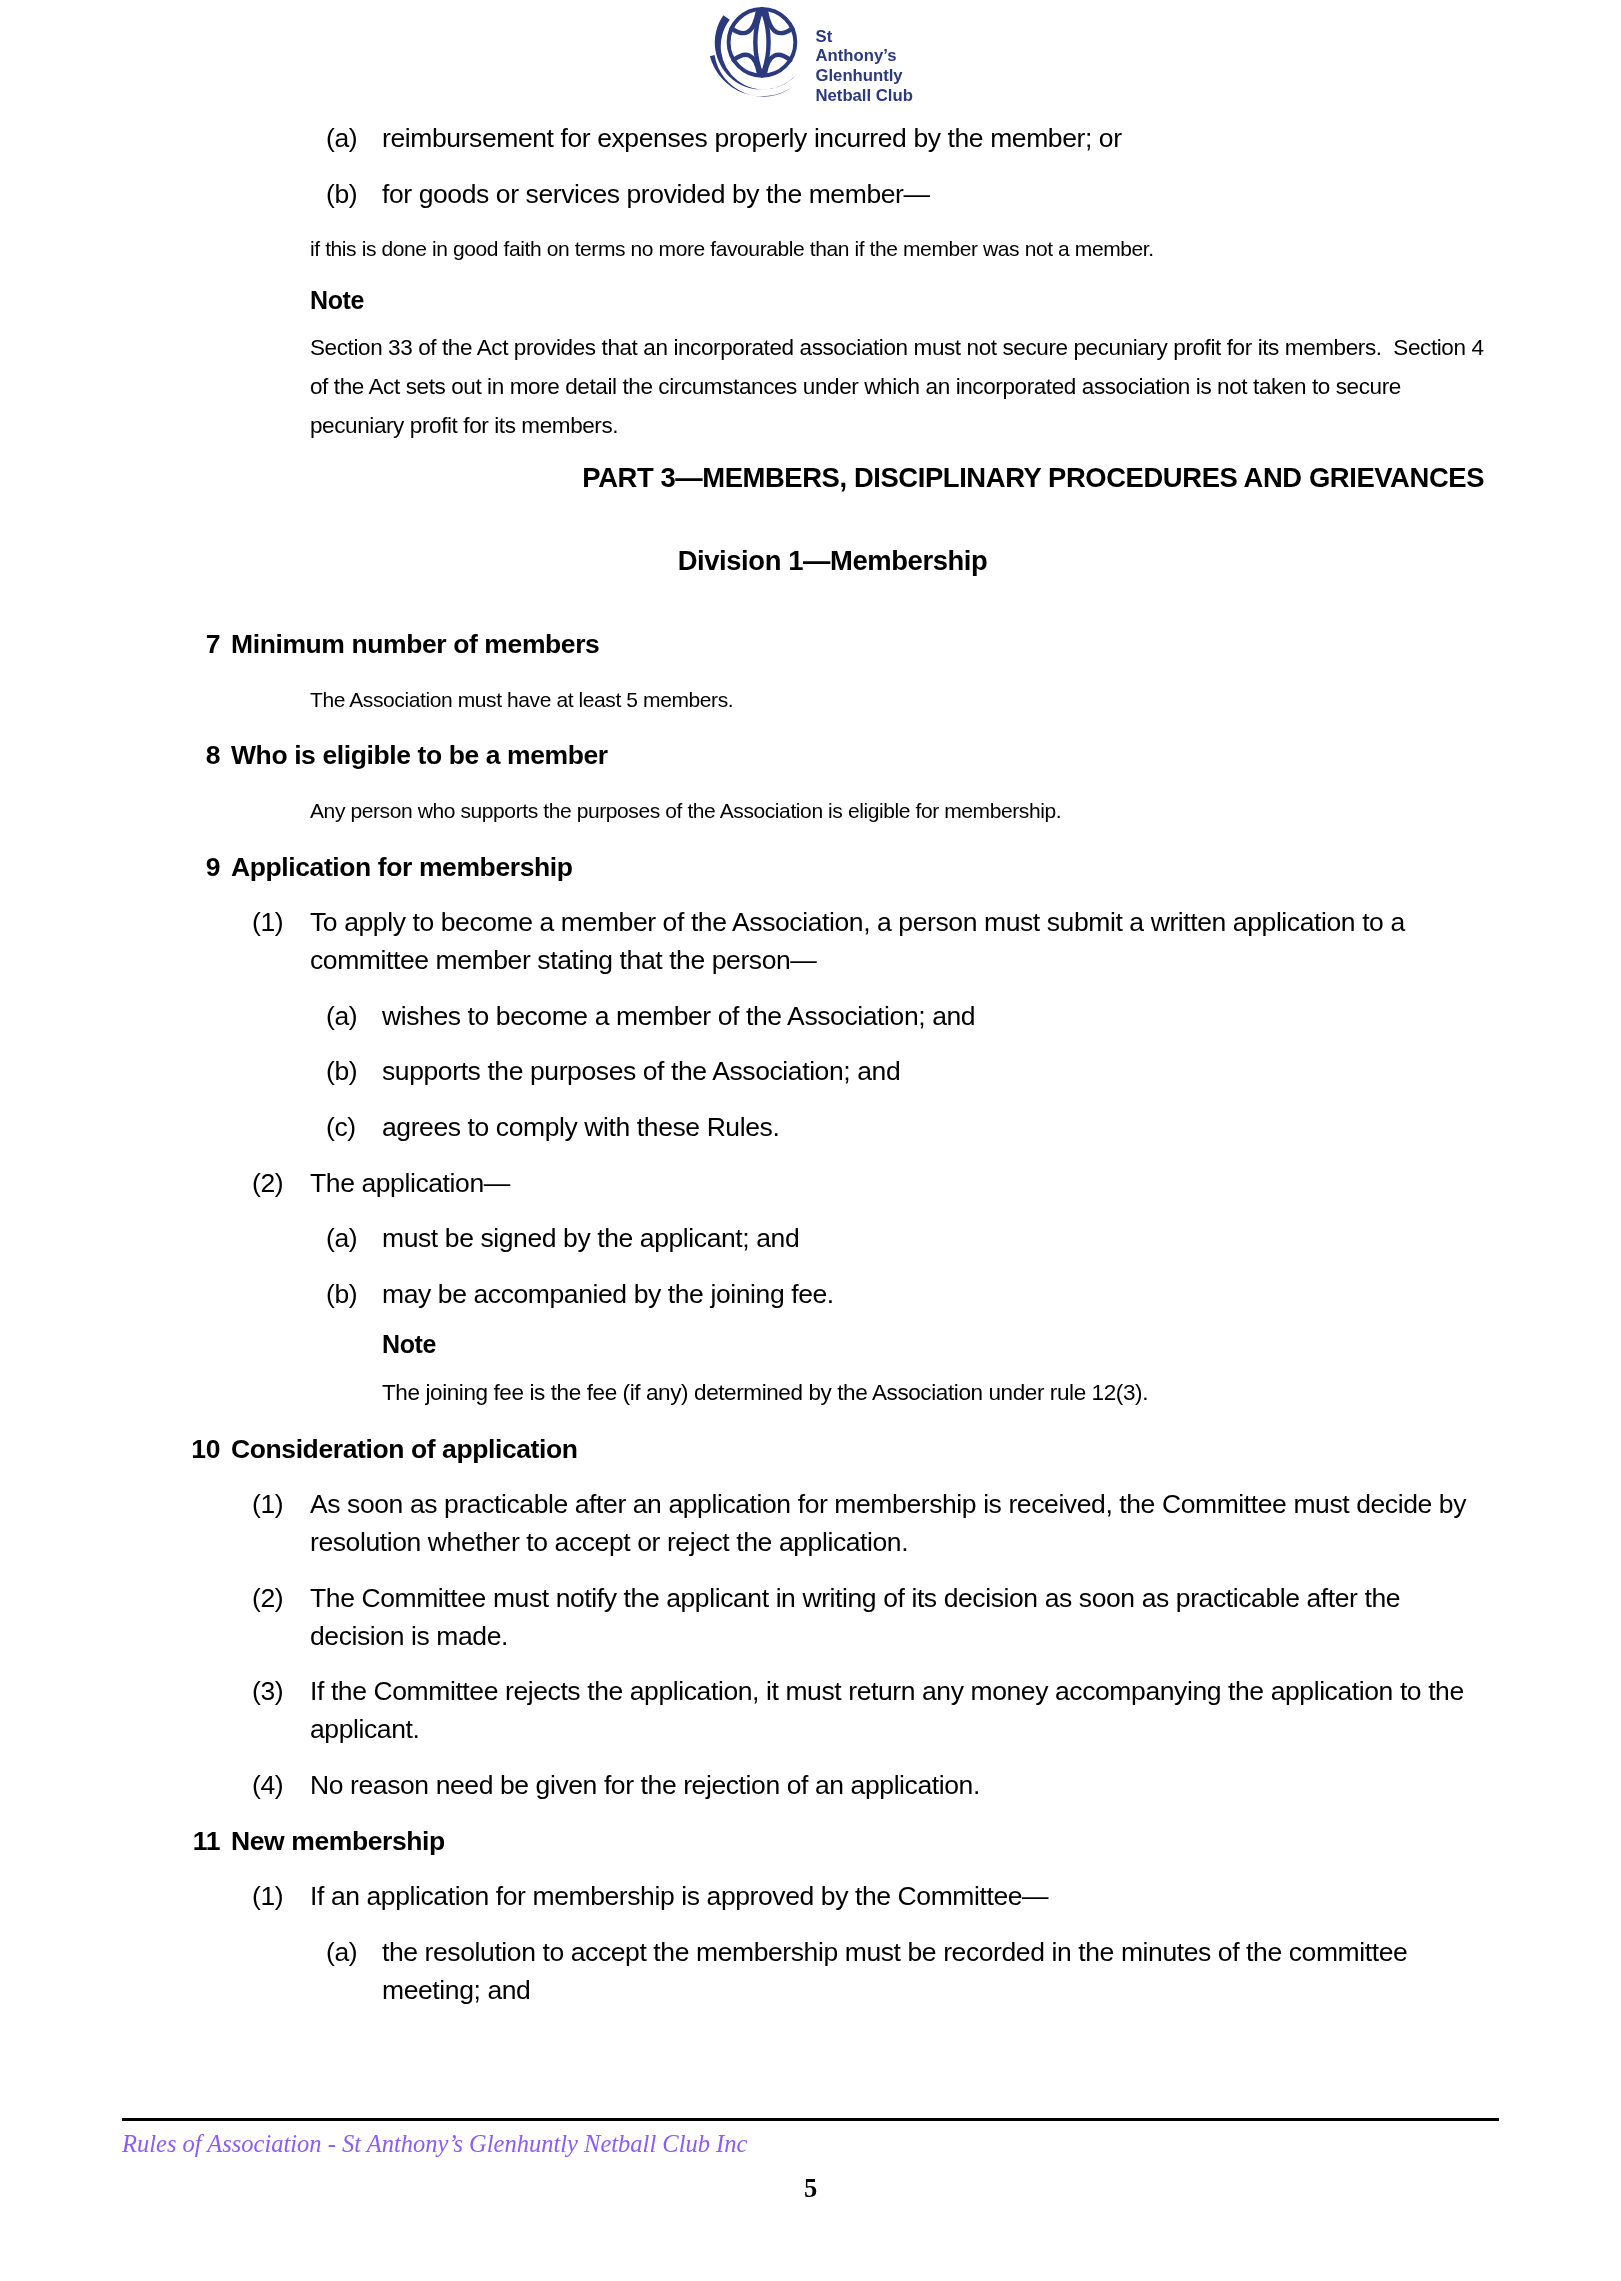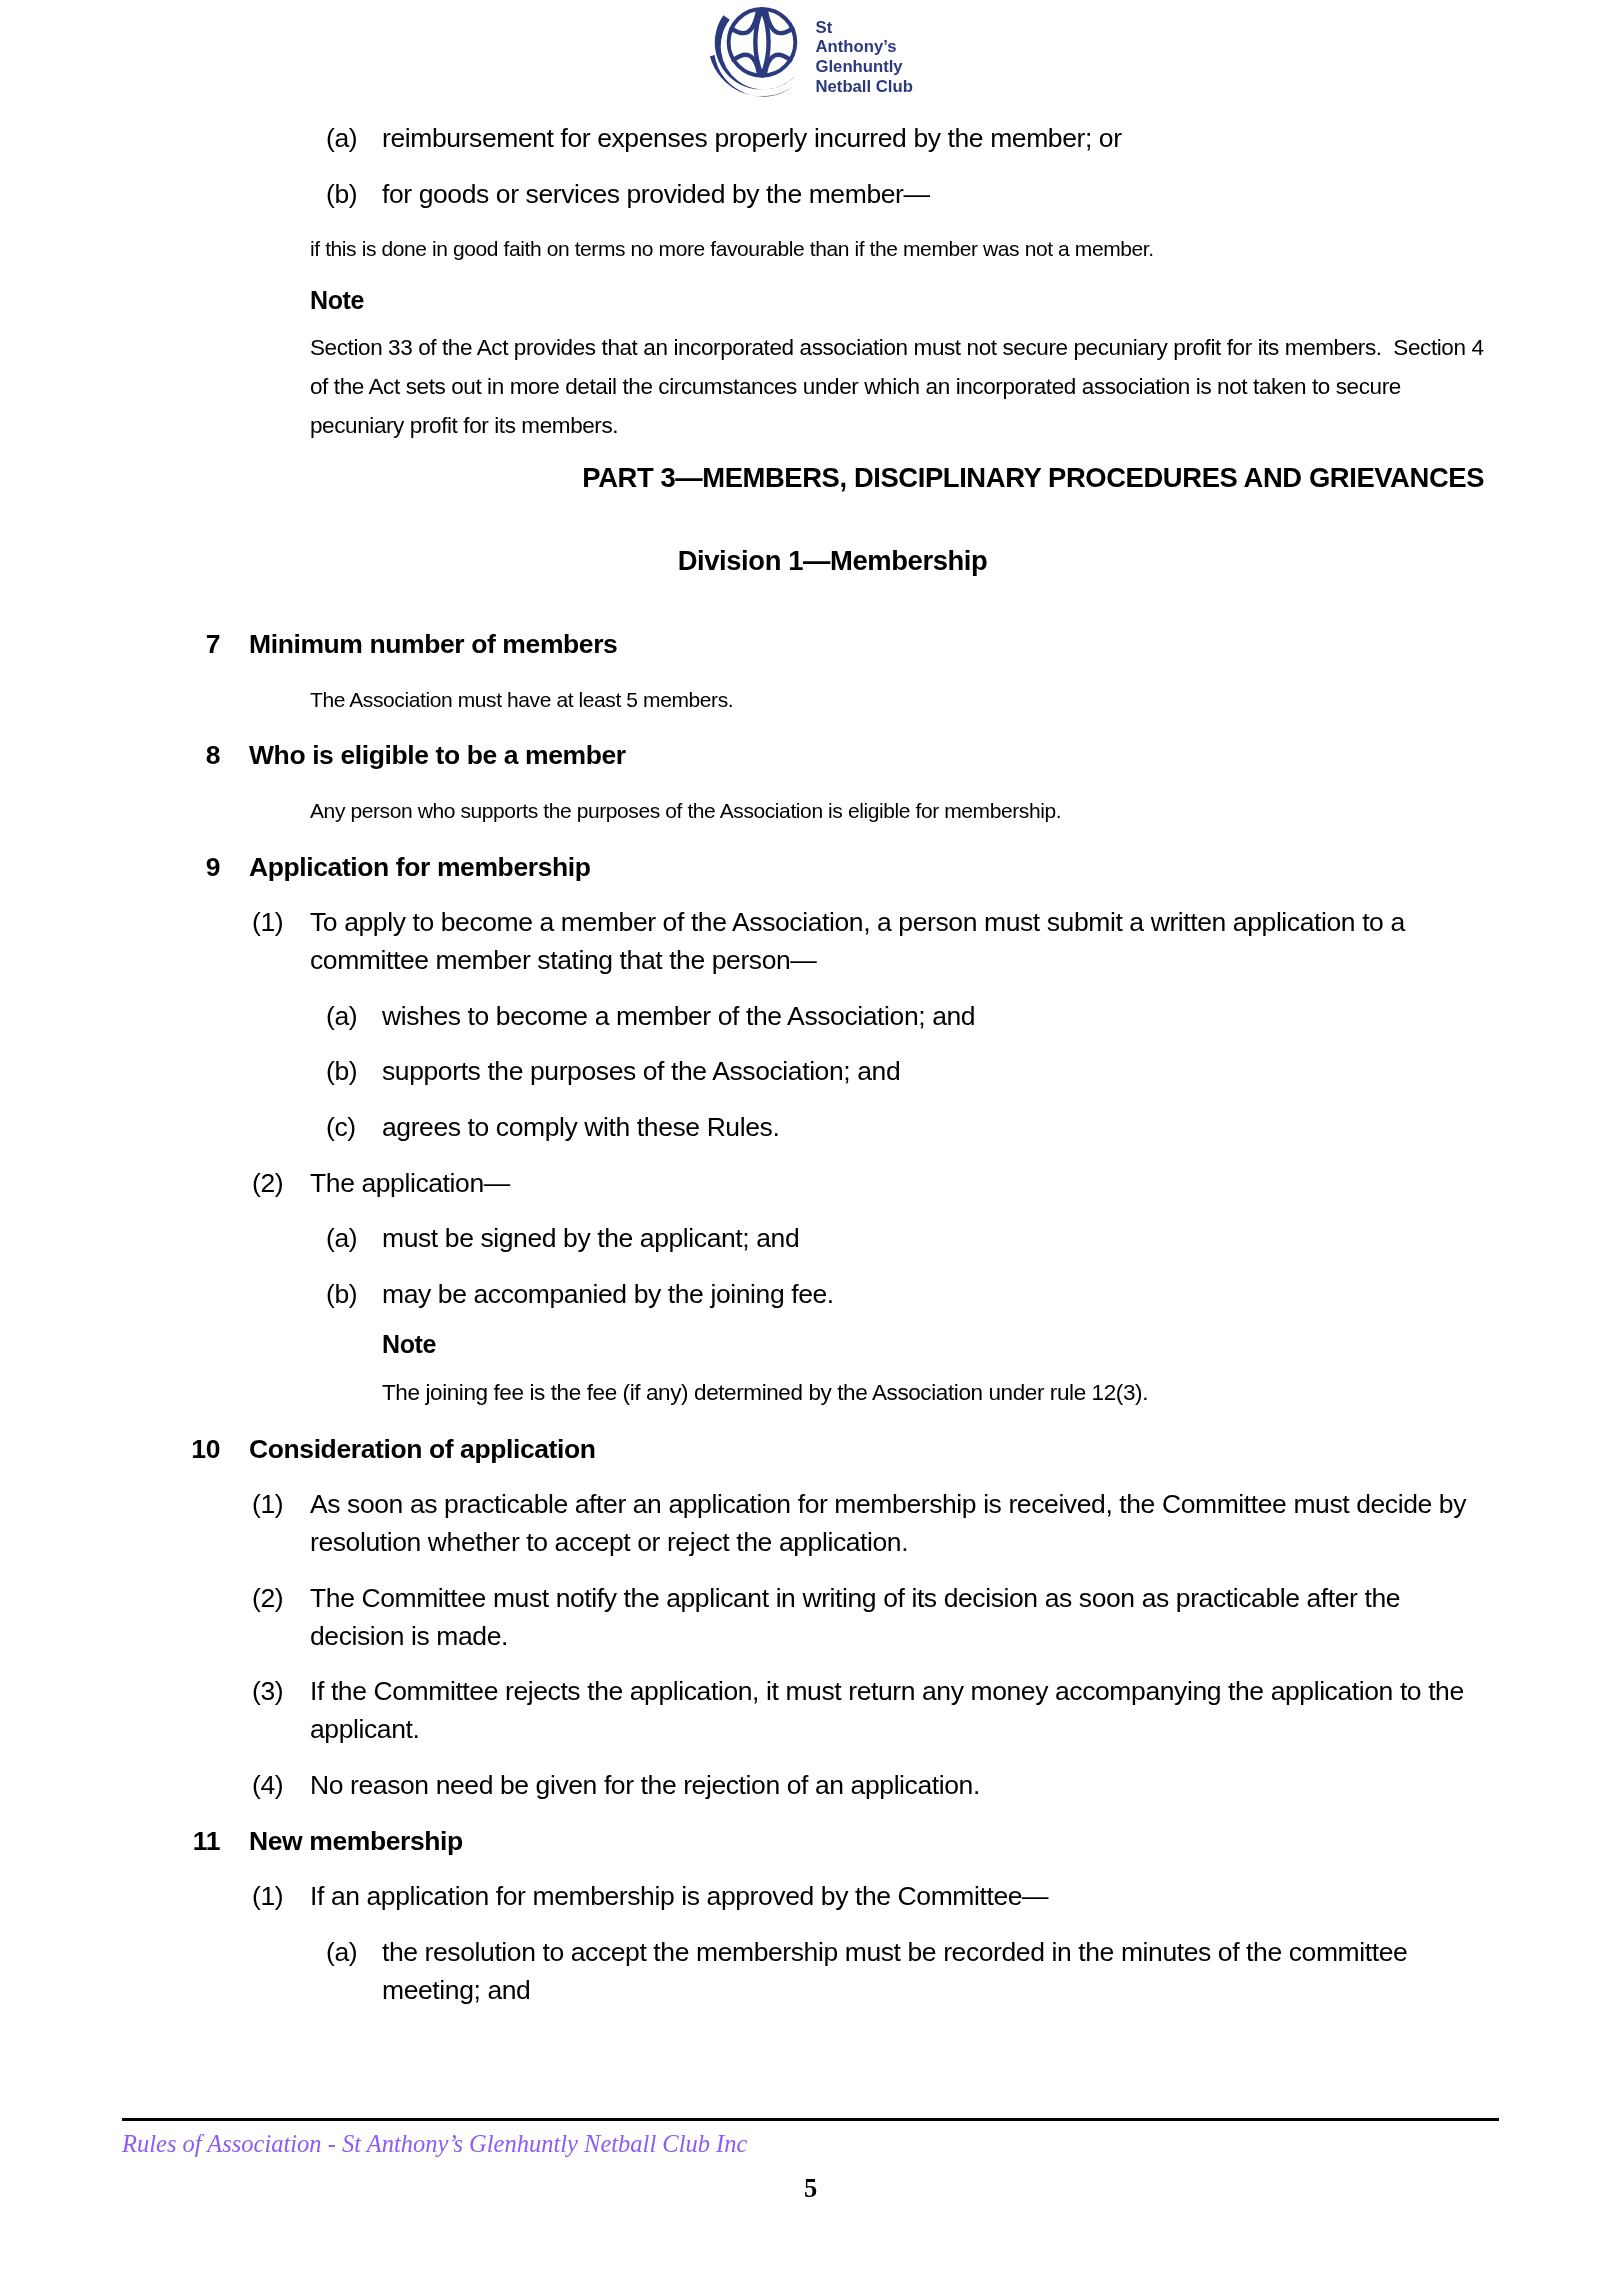--- a/index.html
+++ b/index.html
@@ -7,29 +7,29 @@
     width:1621px;height:2282px;background:#ffffff;position:relative;
     font-family:"Liberation Sans","DejaVu Sans",sans-serif;color:#000;
     overflow:hidden;
   }
   .page{position:relative;width:1621px;height:2282px;background:#fff;}
 
   
   .logo-wrap{position:absolute;top:2.9px;left:0;width:100%;display:flex;justify-content:center;}
   .logo-inner{position:relative;width:206px;height:113px;}
   .logo-svg{position:absolute;left:0;top:0;}
-  .logo-text{position:absolute;left:108px;top:15px;font-size:16.7px;font-weight:bold;
+  .logo-text{position:absolute;left:108px;top:24px;font-size:16.7px;font-weight:bold;
     line-height:19.6px;color:#2b3a7e;letter-spacing:0;}
 
   
   .content{position:absolute;top:119px;left:0;width:1621px;letter-spacing:-0.4px;}
   .para{font-size:21px;line-height:38px;margin:0 137px 17.6px 310px;}
   .sec-head{display:flex;margin:0 137px 17.6px 181px;font-weight:bold;font-size:26.5px;line-height:38px;}
   .sec-num{flex:0 0 39px;text-align:right;}
-  .sec-title{margin-left:29px;}
+  .sec-title{margin-left:11px;}
   .item{display:flex;font-size:26.5px;line-height:38px;margin:0 137px 17.6px 0;}
   .item.l1{margin-left:252px;}
   .item.l1 .marker{flex:0 0 58px;}
   .item.l2{margin-left:326px;}
   .item.l2 .marker{flex:0 0 56px;}
   .item .itext{flex:1 1 auto;}
   .note-label{font-size:25px;font-weight:bold;line-height:29px;margin:0 137px 13.7px 310px;}
   .note-body{font-size:22.5px;line-height:39px;margin:0 137px 0 310px;white-space:pre-wrap;}
   .note-label.in-item{margin-left:382px;}
   .note-body.in-item{margin-left:382px;margin-bottom:17.6px;}

